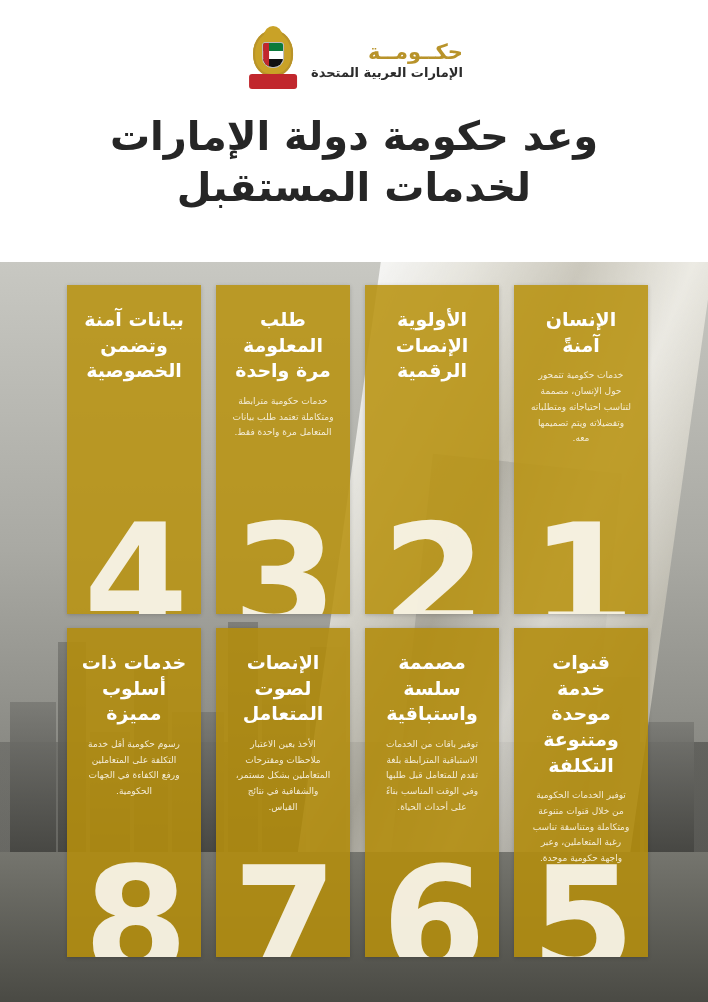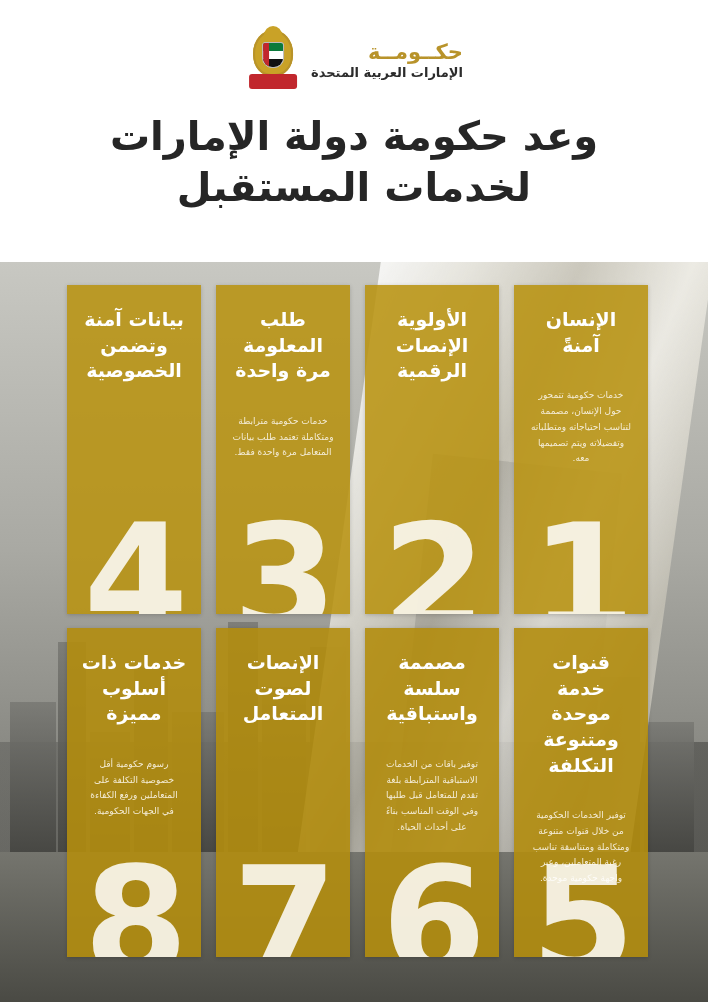--- a/index.html
+++ b/index.html
@@ -168,21 +168,21 @@
   }
   .card.alt { background:rgba(178,141,14,0.9); }
   .card-title {
     direction:rtl; text-align:center;
     color:#ffffff; font-weight:bold;
     font-size:19px; line-height:1.35;
   }
   .card-desc {
     direction:rtl; text-align:center;
     color:#f4ecd6; font-size:9px;
-    line-height:1.75; margin-top:30px;
+    line-height:1.75; margin-top:10px;
     padding:0 2px;
   }
   .card-num {
     position:absolute;
     bottom:-40px; left:0; width:100%;
     text-align:center;
     color:rgba(255,255,255,0.85);
     font-size:150px;
     font-weight:bold;
     line-height:1;
@@ -270,23 +270,24 @@
     </div>
 
     <div class="card alt">
       <div class="card-title">مصممة سلسة واستباقية</div>
       <div class="card-desc">توفير باقات من الخدمات الاستباقية المترابطة بلغة تقدم للمتعامل قبل طلبها وفي الوقت المناسب بناءً على أحداث الحياة.</div>
       <div class="card-num">6</div>
     </div>
 
     <div class="card alt">
       <div class="card-title">الإنصات لصوت المتعامل</div>
+      <div class="card-desc">الأخذ بعين الاعتبار ملاحظات ومقترحات المتعاملين بشكل مستمر، والشفافية في نتائج القياس.</div>
       <div class="card-num">7</div>
     </div>
 
     <div class="card alt">
       <div class="card-title">خدمات ذات أسلوب مميزة</div>
-      <div class="card-desc">رسوم حكومية أقل خصوصية التكلفة على المتعاملين ورفع الكفاءة في الجهات الحكومية.</div>
+      <div class="card-desc">رسوم حكومية أقل خدمة التكلفة على المتعاملين ورفع الكفاءة في الجهات الحكومية.</div>
       <div class="card-num">8</div>
     </div>
 
   </div>
 </div>
 
 </body></html>

